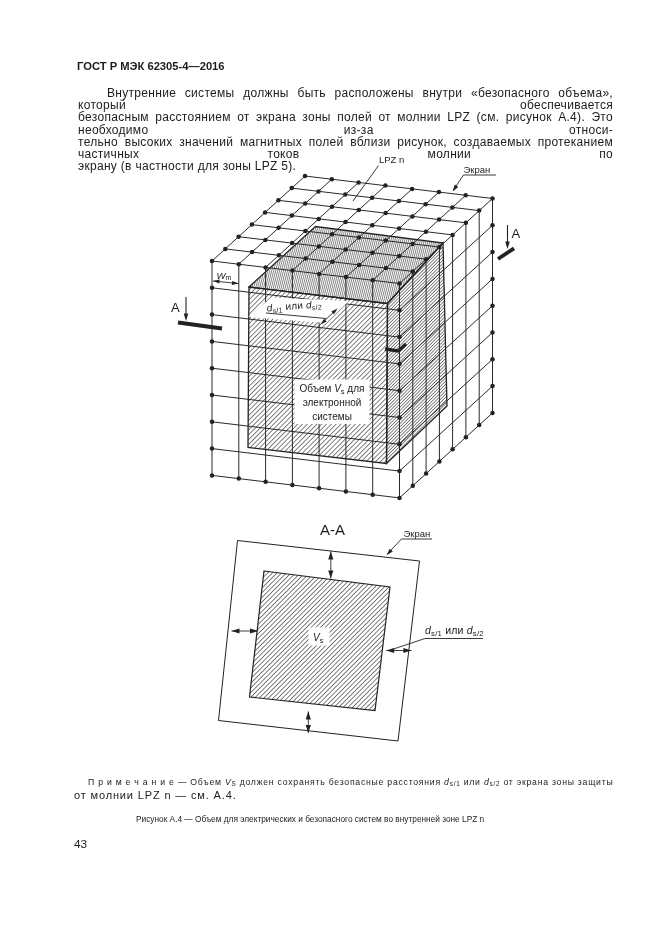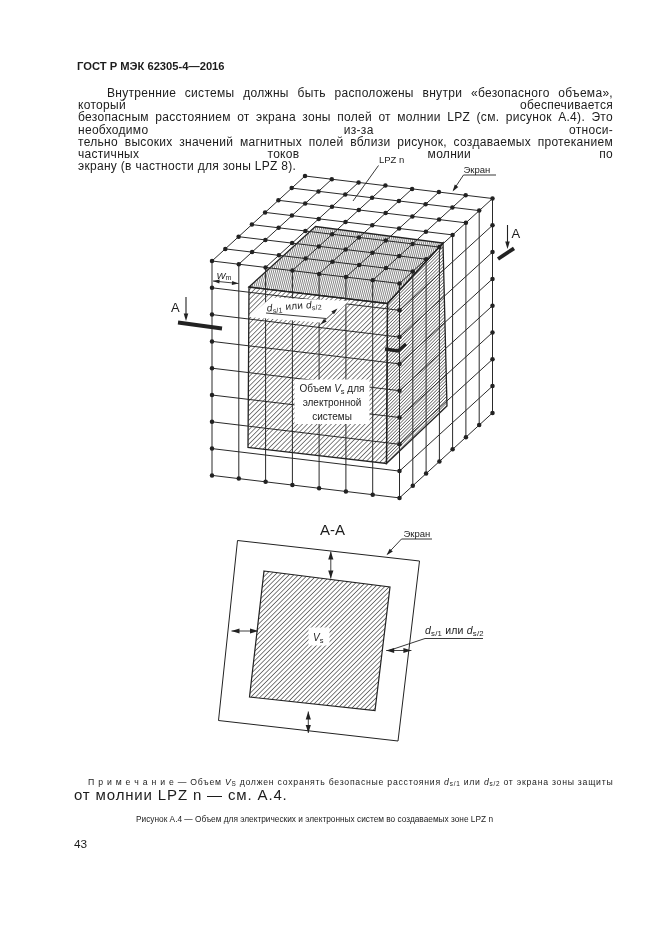--- a/index.html
+++ b/index.html
@@ -7,21 +7,21 @@
 sub{font-size:74%;vertical-align:baseline;position:relative;top:0.25em}
 </style></head>
 <body>
 
 <div class="abs" style="left:77px;top:60.5px;font-size:11.2px;line-height:11.2px;font-weight:bold;letter-spacing:0px">ГОСТ Р МЭК 62305-4—2016</div>
 
 <div class="abs" style="left:78px;top:87.3px;width:535px;font-size:12px;line-height:12.1px;letter-spacing:0.3px;text-align:justify">
 <div style="text-align:justify;text-align-last:justify"><span style="margin-left:29px"></span>Внутренние системы должны быть расположены внутри «безопасного объема», который обеспечивается</div>
 <div style="text-align:justify;text-align-last:justify">безопасным расстоянием от экрана зоны полей от молнии LPZ (см. рисунок А.4). Это необходимо из-за относи-</div>
 <div style="text-align:justify;text-align-last:justify">тельно высоких значений магнитных полей вблизи рисунок, создаваемых протеканием частичных токов молнии по</div>
-<div>экрану (в частности для зоны LPZ 8).</div>
+<div>экрану (в частности для зоны LPZ 5).</div>
 </div>
 
 <svg class="abs" style="left:0;top:0" width="661" height="935" viewBox="0 0 661 935">
 <defs>
 <pattern id="hatchF" width="3.4" height="3.4" patternUnits="userSpaceOnUse" patternTransform="rotate(45)">
 <line x1="0" y1="0" x2="0" y2="3.4" stroke="#2a2a2a" stroke-width="1.18"></line>
       </pattern>
 <pattern id="hatchR" width="2.3" height="2.3" patternUnits="userSpaceOnUse" patternTransform="rotate(45)">
 <line x1="0" y1="0" x2="0" y2="2.3" stroke="#2a2a2a" stroke-width="1.12"></line>
       </pattern>
@@ -258,17 +258,17 @@
 <line x1="401.5" y1="539.0" x2="432.0" y2="539.0" stroke="#222" stroke-width="0.9"></line>
 <line x1="401.5" y1="539.0" x2="387.8" y2="553.5" stroke="#222" stroke-width="0.9"></line>
 <polygon points="386.5,555.3 389.7,548.7 392.8,551.6" fill="#222"></polygon>
 
 <text x="425" y="633.5" font-size="10.5" letter-spacing="0.2" fill="#1c1c1c" font-family="Liberation Sans,sans-serif"><tspan font-style="italic">d</tspan><tspan font-size="7.8" dy="2.4">s/1</tspan><tspan dy="-2.4"> или </tspan><tspan font-style="italic">d</tspan><tspan font-size="7.8" dy="2.4">s/2</tspan></text>
 <line x1="425.0" y1="638.5" x2="483.0" y2="638.5" stroke="#222" stroke-width="0.9"></line>
 <line x1="425.0" y1="638.5" x2="389.0" y2="650.5" stroke="#222" stroke-width="0.9"></line>
 </svg>
 
 <div class="abs" style="left:88px;top:776.5px;font-size:8.7px;line-height:10px;letter-spacing:0.75px;white-space:nowrap">П р и м е ч а н и е — Объем <i>V</i><sub>S</sub> должен сохранять безопасные расстояния <i>d</i><sub>s/1</sub> или <i>d</i><sub>s/2</sub> от экрана зоны защиты</div>
-<div class="abs" style="left:74px;top:789.5px;font-size:15px;line-height:10px;letter-spacing:0.85px;white-space:nowrap">от молнии LPZ n — см. А.4.</div>
-
-<div class="abs" style="left:136px;top:813.5px;font-size:8.3px;line-height:10px;letter-spacing:0px;white-space:nowrap">Рисунок А.4 — Объем для электрических и электронных систем во создаваемых зоне LPZ n</div>
+<div class="abs" style="left:74px;top:789.5px;font-size:11px;line-height:10px;letter-spacing:0.85px;white-space:nowrap">от молнии LPZ n — см. А.4.</div>
+
+<div class="abs" style="left:136px;top:813.5px;font-size:8.3px;line-height:10px;letter-spacing:0px;white-space:nowrap">Рисунок А.4 — Объем для электрических и безопасного систем во внутренней зоне LPZ n</div>
 
 <div class="abs" style="left:74px;top:838.5px;font-size:11.8px;line-height:11.8px">43</div>
 
 </body></html>

